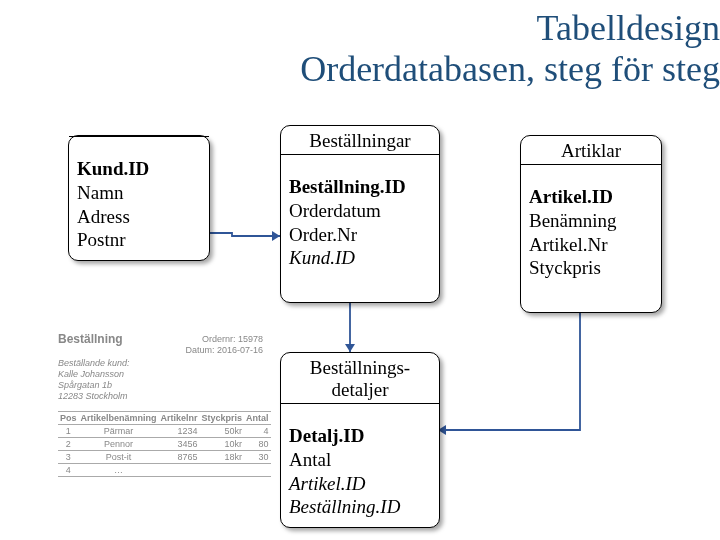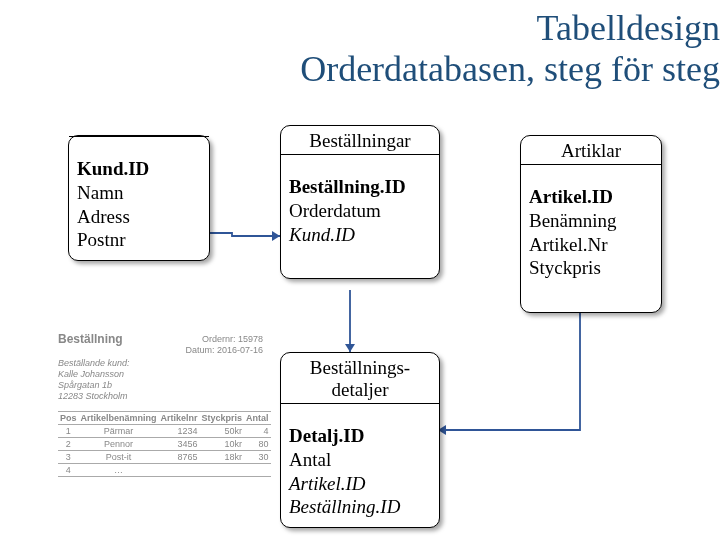--- a/index.html
+++ b/index.html
@@ -102,20 +102,21 @@
     <div>Adress</div>
     <div>Postnr</div>
   </div>
 </div>
 
 <div class="box" style="left:280px; top:125px; width:158px;">
   <div class="box-title">Beställningar</div>
   <div class="box-body">
     <div class="bold">Beställning.ID</div>
     <div>Orderdatum</div>
+    <div>Order.Nr</div>
     <div class="italic">Kund.ID</div>
     <div>&nbsp;</div>
   </div>
 </div>
 
 <div class="box" style="left:520px; top:135px; width:140px;">
   <div class="box-title">Artiklar</div>
   <div class="box-body">
     <div class="bold">Artikel.ID</div>
     <div>Benämning</div>

